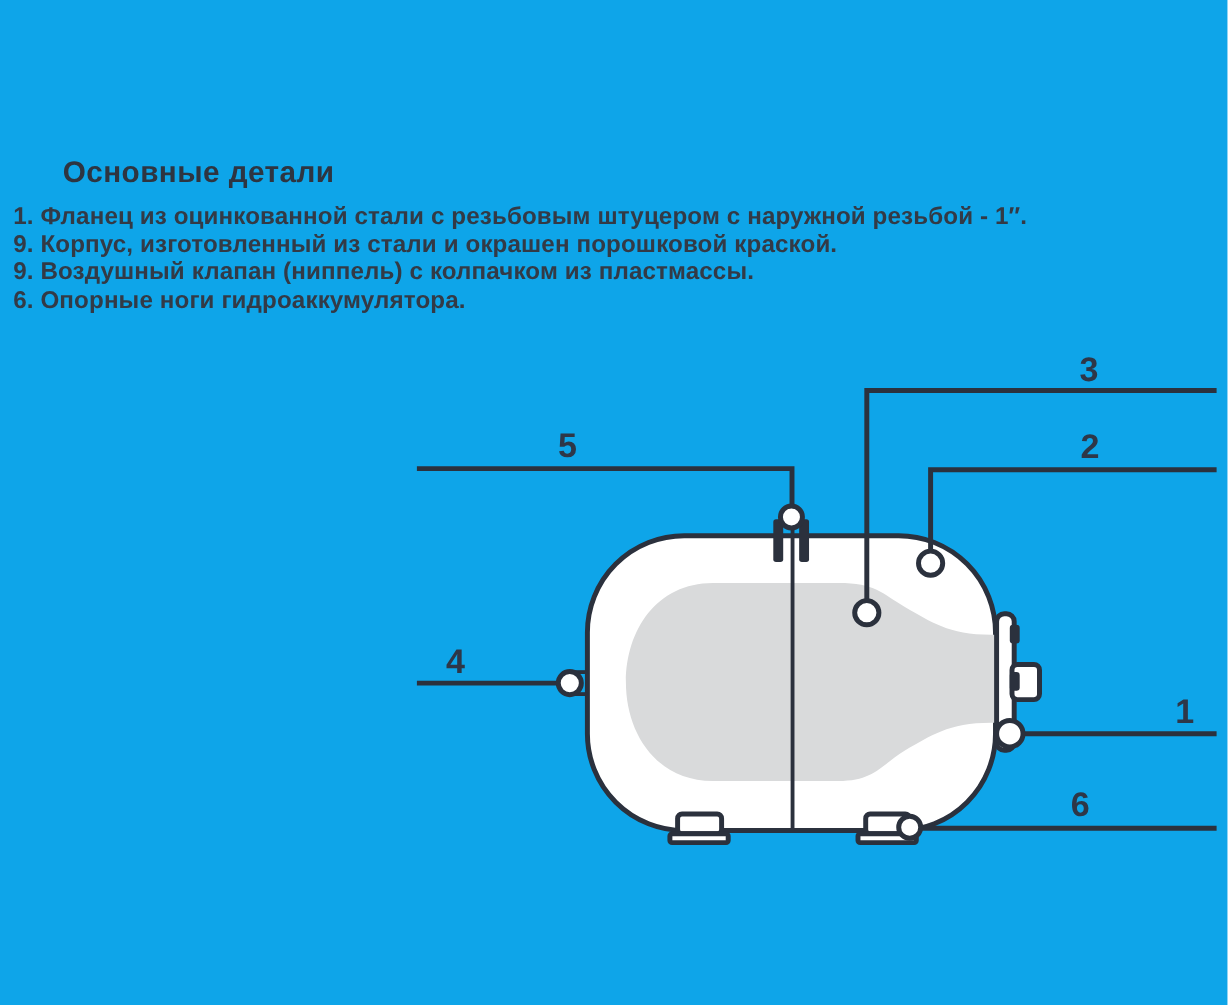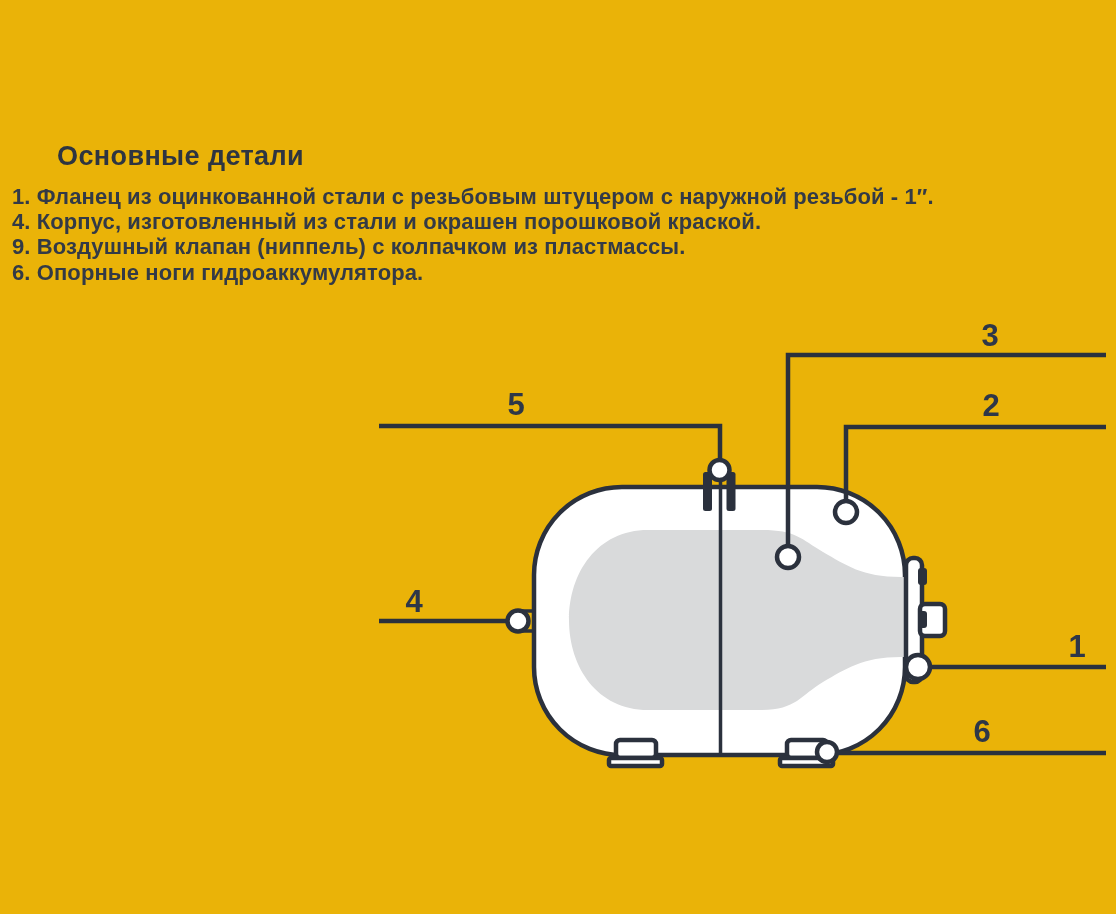--- a/index.html
+++ b/index.html
@@ -4,21 +4,21 @@
 <style>
   html, body {
     margin: 0;
     padding: 0;
     background: #ffffff;
   }
   .page {
     position: relative;
     width: 1116px;
     height: 914px;
-    background: #eab308;
+    background: #0ea5e9;
     overflow: hidden;
     font-family: "Liberation Sans", "DejaVu Sans", sans-serif;
   }
   .title {
     position: absolute;
     left: 57px;
     top: 141px;
     margin: 0;
     font-size: 27px;
     font-weight: 700;
@@ -50,21 +50,21 @@
 </style>
 </head>
 <body>
 
 <div class="page">
 
   <h1 class="title">Основные детали</h1>
 
   <div class="legend">
     <div class="legend-line">1. Фланец из оцинкованной стали с резьбовым штуцером с наружной резьбой - 1″.</div>
-    <div class="legend-line">4. Корпус, изготовленный из стали и окрашен порошковой краской.</div>
+    <div class="legend-line">9. Корпус, изготовленный из стали и окрашен порошковой краской.</div>
     <div class="legend-line">9. Воздушный клапан (ниппель) с колпачком из пластмассы.</div>
     <div class="legend-line">6. Опорные ноги гидроаккумулятора.</div>
   </div>
 
   <svg class="diagram-svg" width="1116" height="914" viewBox="0 0 1116 914">
 
     <rect x="534" y="487" width="371" height="268" rx="88" ry="88" fill="#ffffff" stroke="#2b313d" stroke-width="4.5"></rect>
 
     <path fill="#d9dadb" d="M648,530 L762,530 C796,530 801,539 823,552
              C846,565 862,577 901,577 L906,577 L906,657 L901,657

